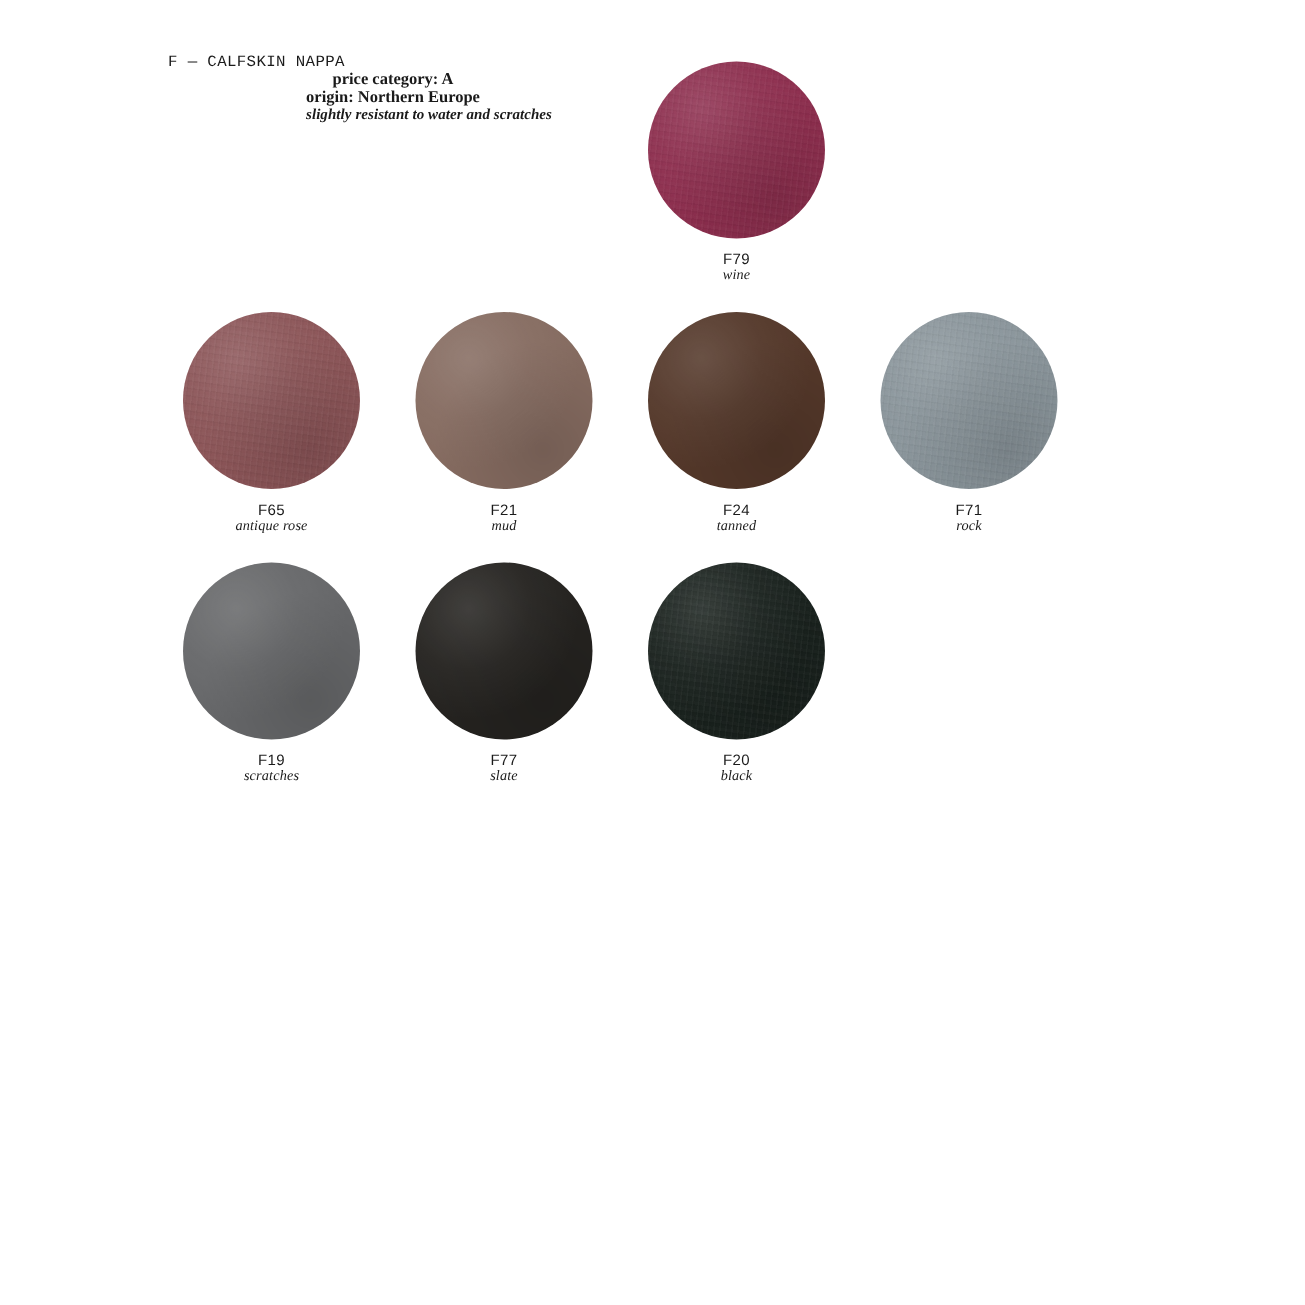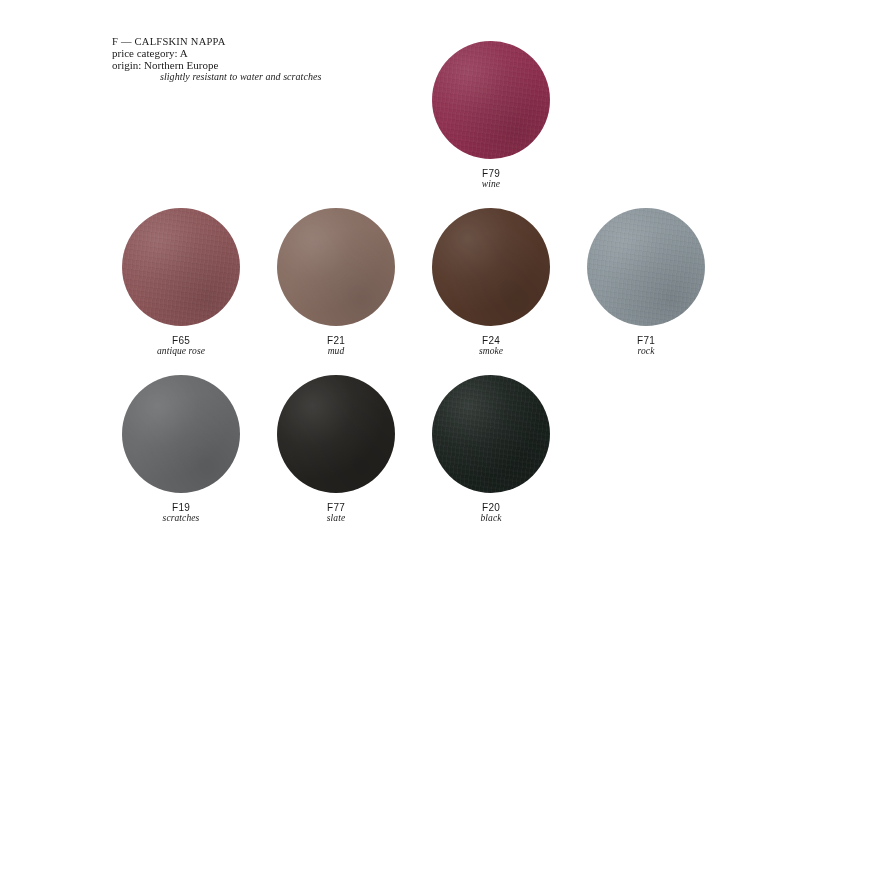--- a/index.html
+++ b/index.html
@@ -17,35 +17,36 @@
   }
 
   
   #header-block {
     position: absolute;
     left: 112px;
     top: 36px;
     width: 300px;
   }
   #header-title {
-    font-family: Liberation Serif, serif;
+    font-family: Liberation Mono, monospace;
     font-size: 10.5px;
     font-weight: 400;
     letter-spacing: 0.25px;
     color: #1a1a1a;
     line-height: 12px;
     white-space: nowrap;
   }
   .header-line {
     font-family: "Liberation Serif", serif;
     font-size: 11px;
-    font-weight: 400;
+    font-weight: 700;
     color: #1a1a1a;
     line-height: 11.6px;
     white-space: nowrap;
+    text-align: center;
   }
   .header-line.italic {
     font-style: italic;
     font-size: 10px;
     letter-spacing: 0.05px;
     margin-left: 48px;
   }
 
   
   #swatch-grid {
@@ -139,21 +140,21 @@
       <div class="swatch-name">antique rose</div>
     </div>
     <div class="swatch-cell" style="left: 256px; top: 208px;">
       <div class="swatch-disc smooth" style="background: rgb(134, 108, 97);"></div>
       <div class="swatch-code">F21</div>
       <div class="swatch-name">mud</div>
     </div>
     <div class="swatch-cell" style="left: 411px; top: 208px;">
       <div class="swatch-disc smooth" style="background: rgb(84, 56, 42);"></div>
       <div class="swatch-code">F24</div>
-      <div class="swatch-name">smoke</div>
+      <div class="swatch-name">tanned</div>
     </div>
     <div class="swatch-cell" style="left: 566px; top: 208px;">
       <div class="swatch-disc grain" style="background: rgb(138, 149, 155);"></div>
       <div class="swatch-code">F71</div>
       <div class="swatch-name">rock</div>
     </div>
     <div class="swatch-cell" style="left: 101px; top: 375px;">
       <div class="swatch-disc smooth" style="background: rgb(103, 104, 106);"></div>
       <div class="swatch-code">F19</div>
       <div class="swatch-name">scratches</div>

